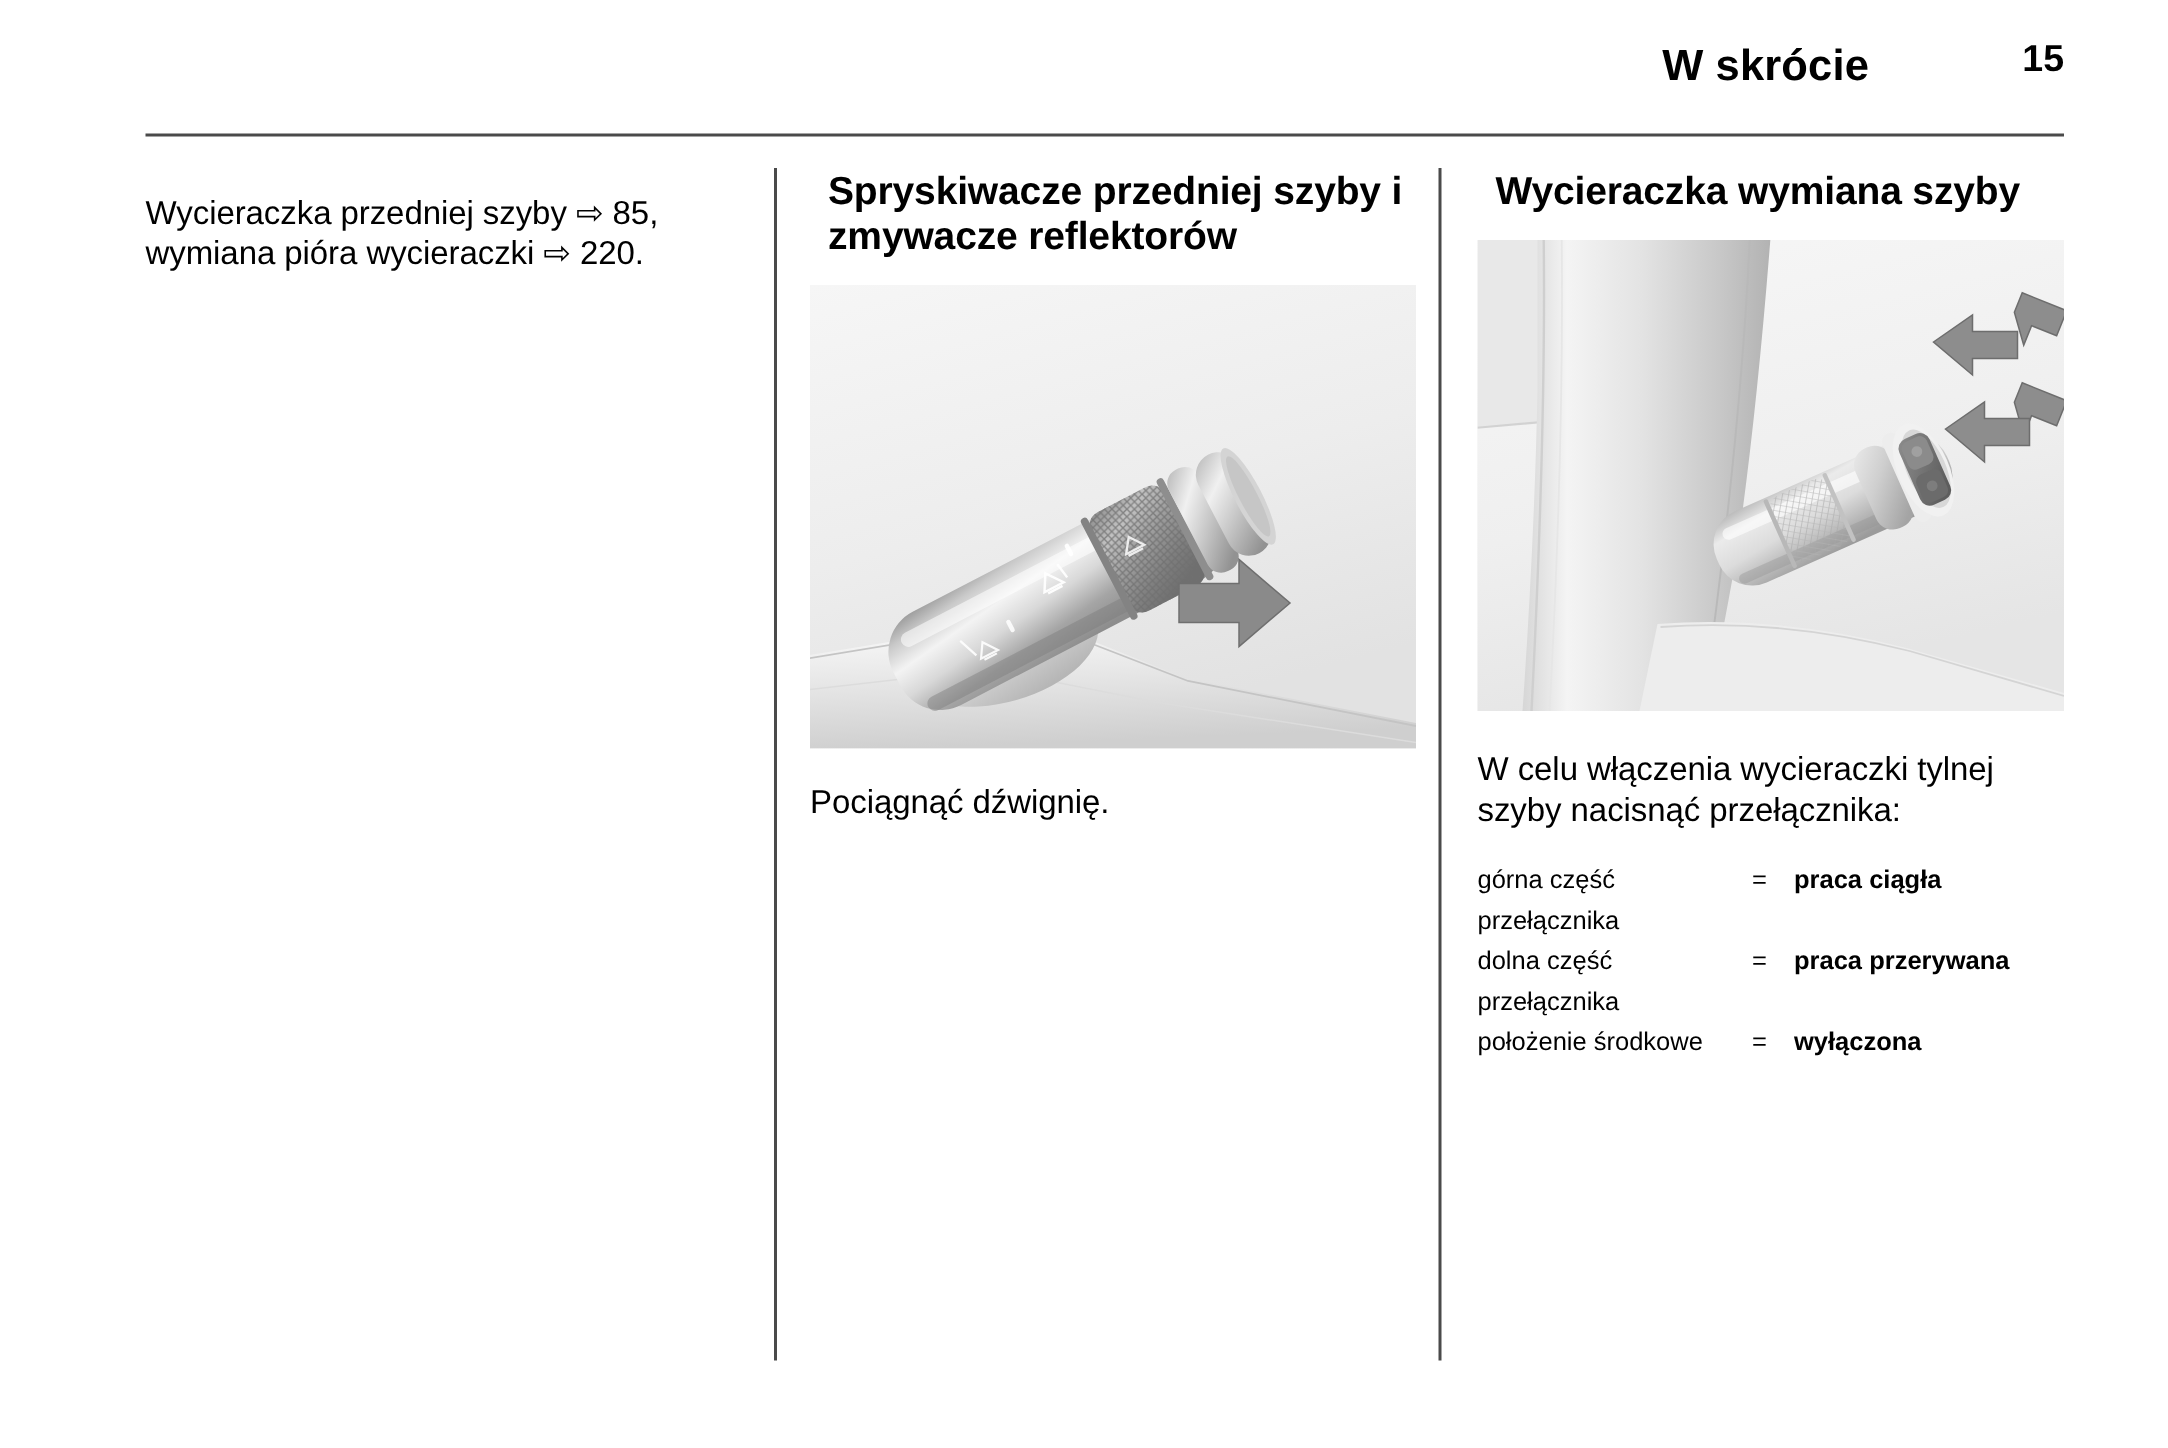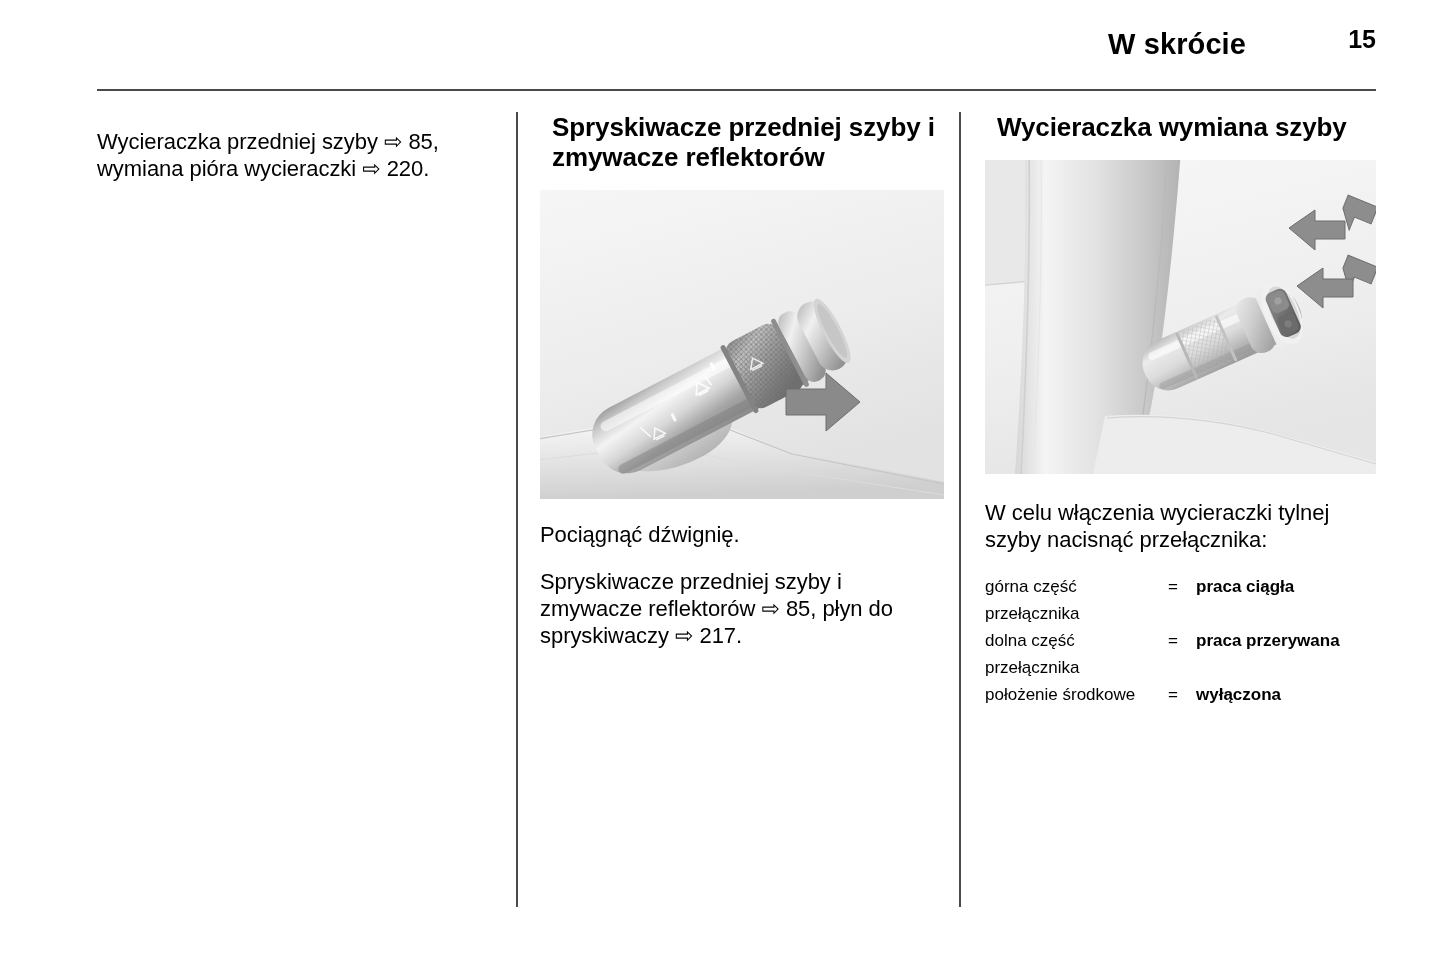--- a/index.html
+++ b/index.html
@@ -242,21 +242,20 @@
         </g>
 
         <g fill="#8a8a8a" stroke="#6f6f6f" stroke-width="1">
           <path d="M246 199 L286 199 L286 183 L320 212 L286 241 L286 225 L246 225 Z"></path>
         </g>
       </g>
     </svg>
   </div>
 
   <p class="body-text">Pociągnąć dźwignię.</p>
-  <p class="body-text">Spryskiwacze przedniej szyby i zmywacze reflektorów ⇨ 85, płyn do spryskiwaczy ⇨ 217.</p>
 </div>
 
 <div id="column-right" class="column">
 
   <h2 class="section-heading">Wycieraczka wymiana szyby</h2>
 
   <div id="figure-rear-switch" class="figure">
     <svg viewBox="0 0 391 314" preserveAspectRatio="none" aria-hidden="true">
       <defs>
         <linearGradient id="bgB" x1="0" y1="0" x2="0.3" y2="1">

